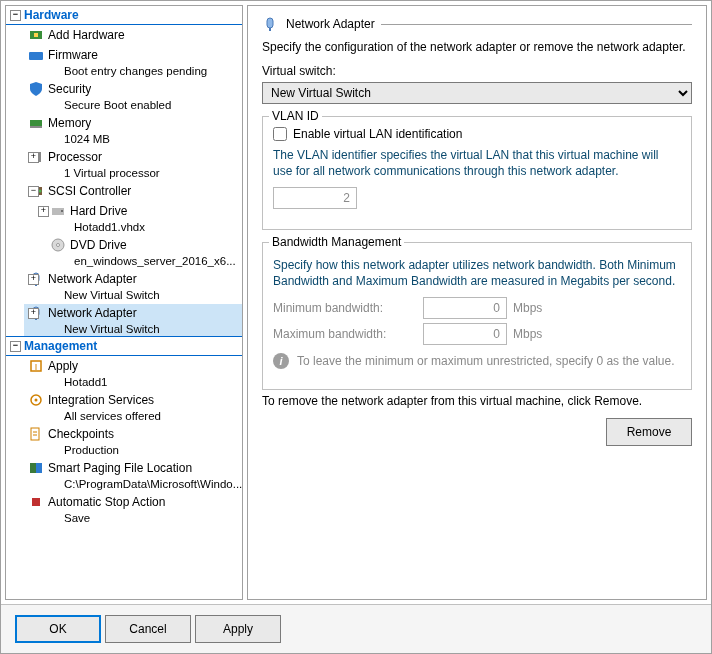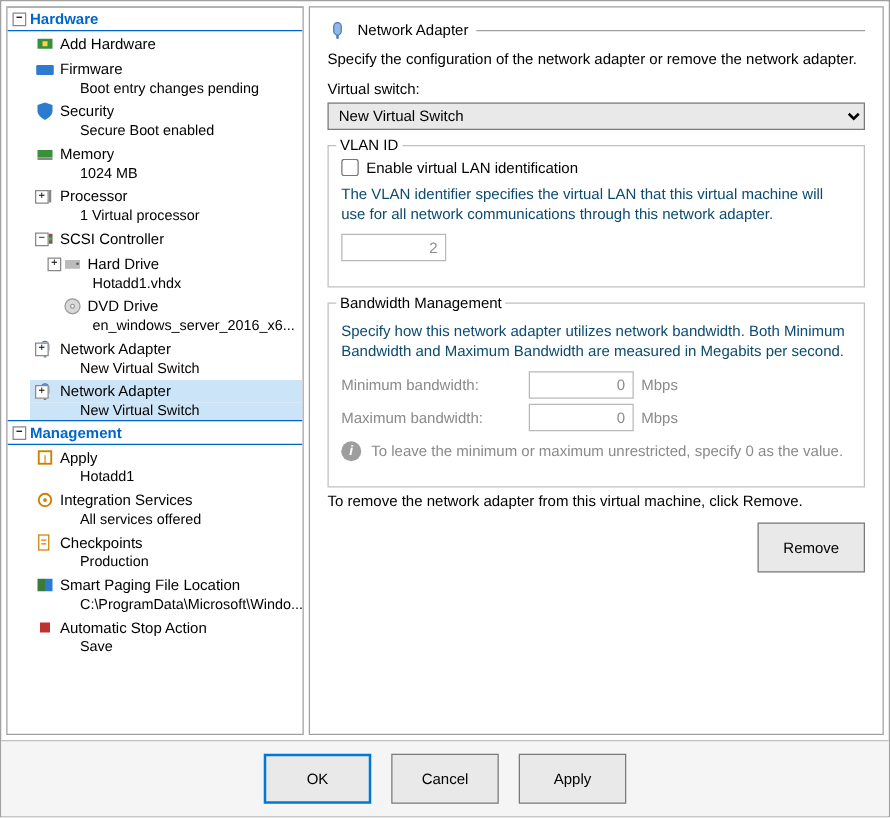--- a/index.html
+++ b/index.html
@@ -31,23 +31,23 @@
 input[type=checkbox]{width:14px;height:14px;margin:0}
 .help{color:#0c4a6e;margin:4px 0 8px;line-height:16px}
 .num-input{width:70px;height:20px;border:1px solid #b8b8b8;background:#fff;text-align:right;padding:0 6px;font:inherit;color:#8a8a8a}
 .num-input.disabled{color:#8a8a8a}
 .bw-row{display:flex;align-items:center;margin:4px 0;color:#8a8a8a}
 .bw-row .lbl{width:150px}
 .bw-row .unit{margin-left:6px}
 .info-row{display:flex;align-items:center;gap:8px;color:#8a8a8a;margin-top:8px}
 .info-icon{width:16px;height:16px;border-radius:50%;background:#9e9e9e;color:#fff;display:flex;align-items:center;justify-content:center;font-style:italic;font-weight:bold;font-size:11px}
 .remove-row{display:flex;justify-content:flex-end;margin-top:10px}
-.btn{min-width:86px;height:40px;border:1px solid #7a7a7a;background:#e9e9e9;font:inherit;cursor:pointer}
+.btn{min-width:86px;height:28px;border:1px solid #7a7a7a;background:#e9e9e9;font:inherit;cursor:pointer}
 .btn.primary{border:2px solid #0078d7}
-.footer{border-top:1px solid #c0c0c0;padding:10px 14px;display:flex;justify-content:center;gap:16px;background:#f5f5f5}
+.footer{border-top:1px solid #c0c0c0;padding:10px 14px;display:flex;justify-content:flex-start;gap:4px;background:#f5f5f5}
 svg{display:block}
 </style>
 </head>
 <body>
 
 <div class="window">
   <div class="body">
 
     <div class="tree-panel">
 

